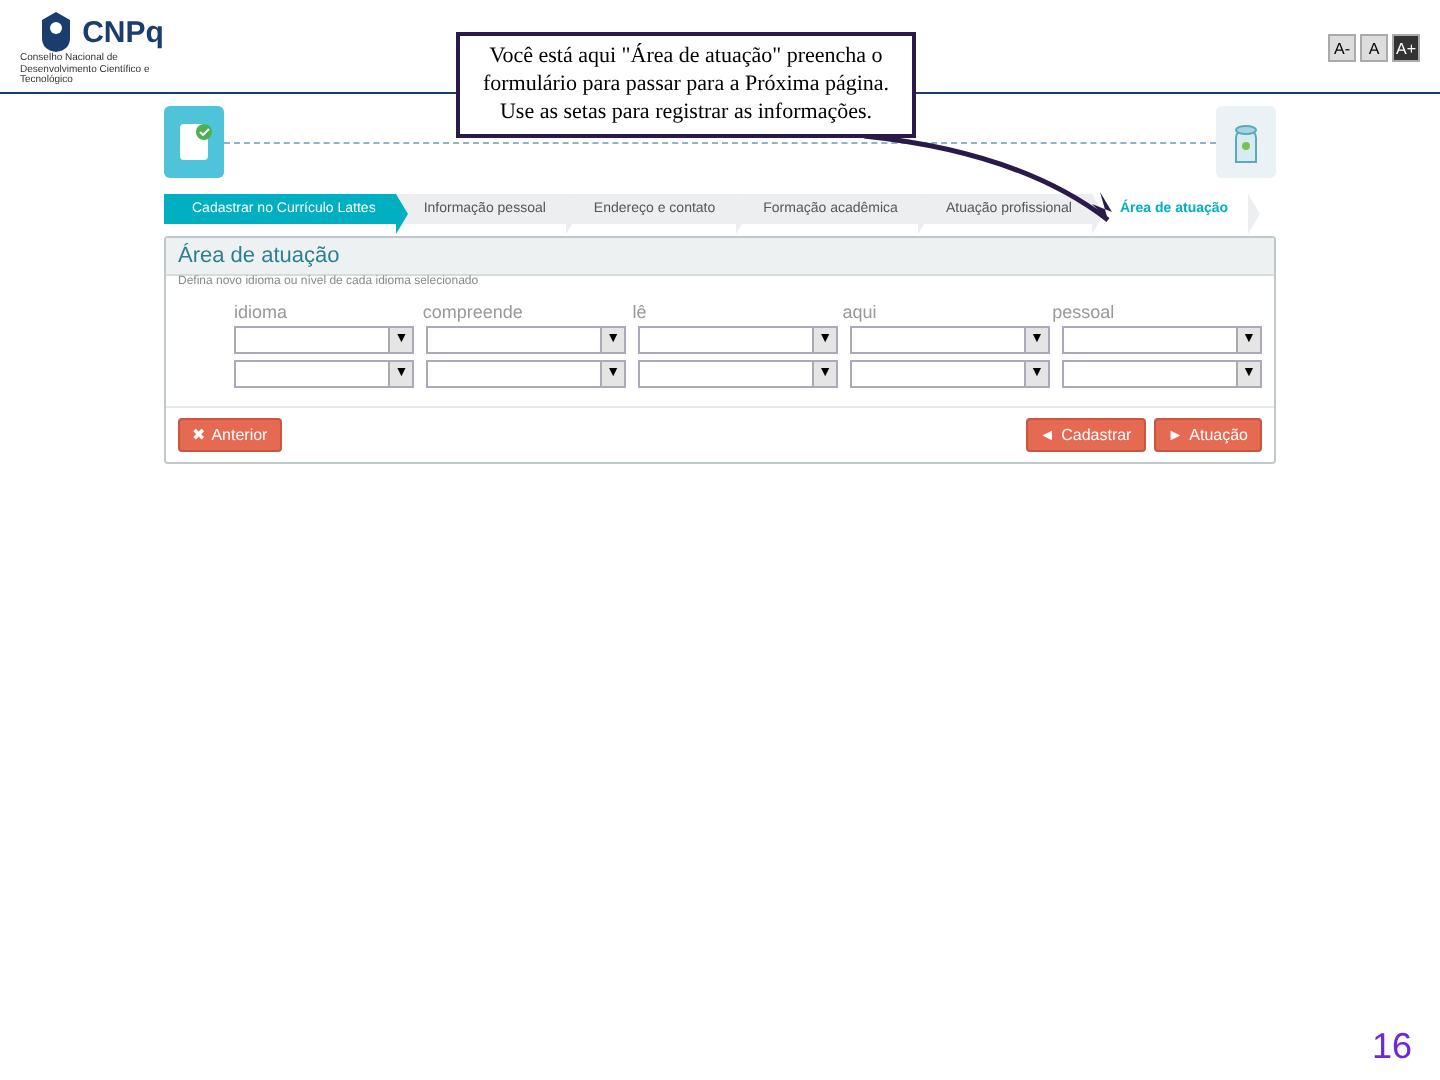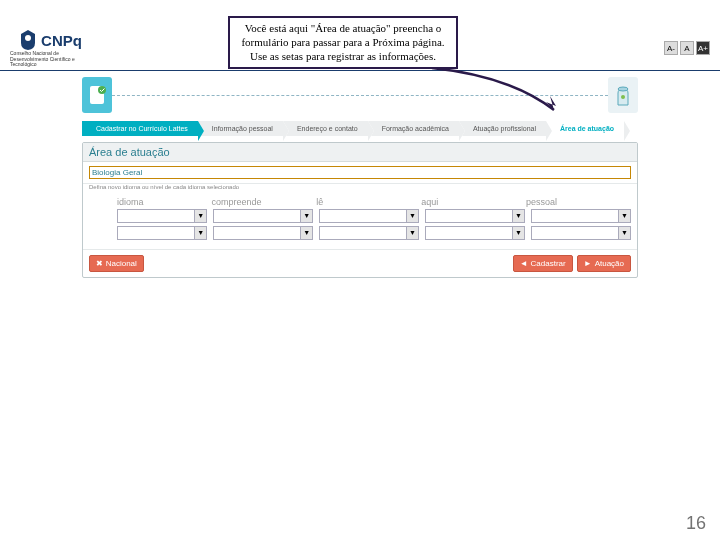--- a/index.html
+++ b/index.html
@@ -1,17 +1,17 @@
 <!DOCTYPE html>
 <html><head>
 <meta charset="utf-8">
 <style>
   * { box-sizing: border-box; margin: 0; padding: 0; }
   body { font-family: Arial, sans-serif; width: 720px; height: 540px; background: #fff; position: relative; font-size: 9px; }
-  .header-bar { display: flex; justify-content: space-between; align-items: center; padding: 5px 10px 0 10px; margin-top: 24px; }
+  .header-bar { display: flex; justify-content: space-between; align-items: center; padding: 5px 10px 0 10px; }
   .logo-cnpq { display: flex; align-items: center; gap: 3px; }
   .logo-cnpq svg { width: 20px; height: 22px; }
   .logo-cnpq-text { font-weight: bold; font-size: 15px; color: #1a3d6d; }
   .logo-subtitle { font-size: 5px; color: #333; margin-top: 0; max-width: 80px; line-height: 1.1; }
   .logo-left { display:flex; flex-direction:column; align-items:center;}
   .logo-lattes { display: flex; align-items: center; gap: 3px; font-size: 12px; color: #333;}
   .logo-lattes-text { font-weight: normal;}
   .logo-lattes-text b { font-weight: bold; }
   .font-controls { display: flex; gap: 2px; }
   .font-btn { width: 14px; height: 14px; background: #ddd; border: 1px solid #aaa; font-size: 8px; display:flex; align-items:center; justify-content:center; cursor:pointer;}
@@ -41,21 +41,21 @@
   .lang-header div { flex: 1; font-size: 9px; color: #999; padding: 2px 0;}
   .lang-header div:first-child { flex: 0.9;}
   .lang-row { display: flex; gap: 6px; margin-bottom: 3px;}
   .lang-row .sel { flex:1; border: 1px solid #aab; background: #fff; height: 14px; position: relative; }
   .lang-row .sel:first-child { flex: 0.9; }
   .sel .arrow-btn { position: absolute; right: 0; top: 0; width: 12px; height: 12px; background: #e5e5e5; border-left: 1px solid #aab; font-size: 7px; text-align:center; line-height:12px;}
   .card-actions { display: flex; justify-content: space-between; padding: 5px 6px; border-top: 1px solid #e5e9ea;}
   .btn-group { display:flex; gap:4px;}
   .btn { background: #e66a52; color: #fff; font-size: 8px; padding: 3px 6px; border: 1px solid #c85640; border-radius: 2px; display:flex; align-items:center; gap:3px; cursor:pointer;}
   .btn .bicon { font-size: 8px; }
-  .page-num { position: absolute; bottom: 6px; right: 14px; color: #737373; font-size: 18px; }
+  .page-num { position: absolute; bottom: 6px; right: 14px; color: #6d28d9; font-size: 18px; }
 </style>
 </head>
 <body>
 
 <div class="header-bar">
   <div class="logo-left">
     <div class="logo-cnpq">
       <svg viewBox="0 0 20 22">
           <path d="M10 1 L17 5 L17 14 Q17 20 10 21 Q3 20 3 14 L3 5 Z" fill="#1a3d6d"></path>
           <circle cx="10" cy="9" r="3" fill="#fff"></circle>
@@ -109,23 +109,20 @@
   <div class="step active">Cadastrar no Currículo Lattes</div>
   <div class="step">Informação pessoal</div>
   <div class="step">Endereço e contato</div>
   <div class="step">Formação acadêmica</div>
   <div class="step">Atuação profissional</div>
   <div class="step current" style="background:#fff">Área de atuação</div>
 </div>
 
 <div class="form-card">
   <div class="card-title">Área de atuação</div>
-  <div class="field-row">
-    <input class="area-input" value="Biologia Geral" style="">
-  </div>
   <div class="section-hint">Defina novo idioma ou nível de cada idioma selecionado</div>
   <div class="lang-table">
     <div class="lang-header">
       <div>idioma</div>
       <div>compreende</div>
       <div>lê</div>
       <div>aqui</div>
       <div>pessoal</div>
     </div>
     <div class="lang-row">
@@ -160,21 +157,21 @@
         </div>
       <div class="sel">
           <div class="arrow-btn">▼</div>
         </div>
     </div>
   </div>
   <div class="card-actions">
     <div class="btn-group">
       <div class="btn">
           <span class="bicon">✖</span>
-          <span>Nacional</span>
+          <span>Anterior</span>
         </div>
     </div>
     <div class="btn-group">
       <div class="btn">
           <span class="bicon">◄</span>
           <span>Cadastrar</span>
         </div>
       <div class="btn">
           <span class="bicon">►</span>
           <span>Atuação</span>

